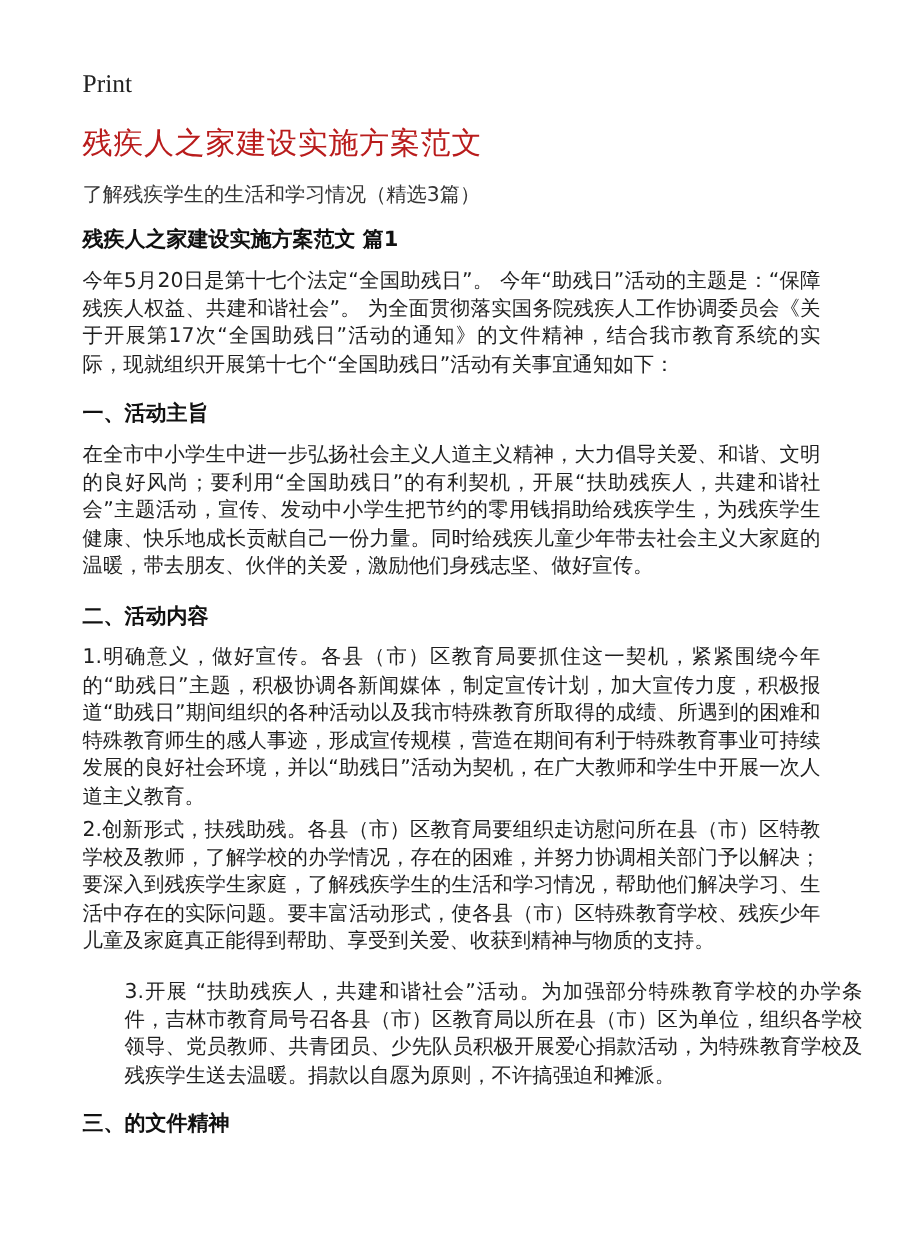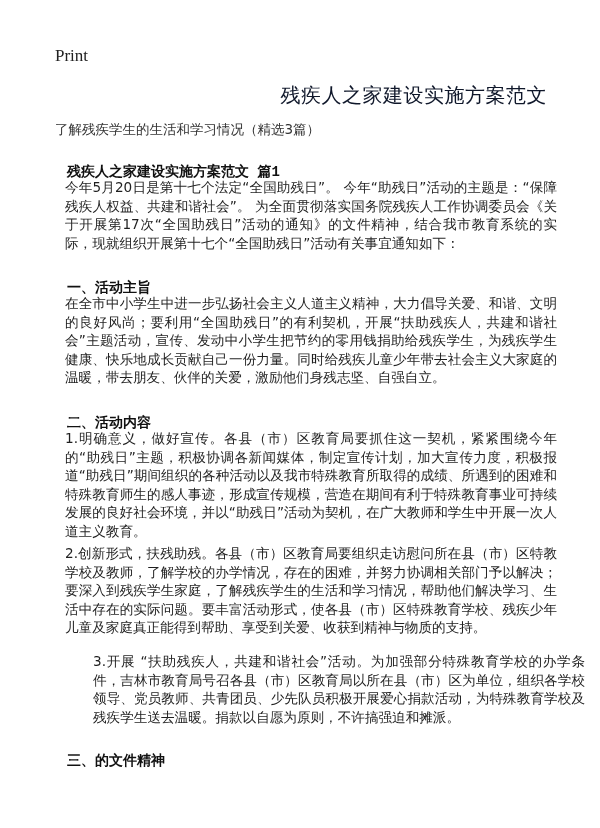--- a/index.html
+++ b/index.html
@@ -27,82 +27,81 @@
       top: 46px;
       font-family: "Liberation Serif", "DejaVu Serif", serif;
       font-size: 17px;
       color: #222;
     }
     .doc-title {
       position: absolute;
       left: 0;
       top: 82px;
       width: 492px;
-      text-align: right;
+      text-align: left;
       font-size: 20px;
       font-weight: normal;
-      color: #0f172a;
+      color: #b91c1c;
       letter-spacing: 0.5px;
       margin: 0;
     }
     .doc-subtitle {
       position: absolute;
       left: 0;
       top: 121px;
       font-size: 13.5px;
       color: #333;
       margin: 0;
     }
     .article-heading {
       position: absolute;
       left: 0;
       top: 151px;
       font-size: 14px;
       font-weight: bold;
       color: #111;
-      margin: 12px;
-      font-family: Liberation Mono, monospace;
+      margin: 0;
     }
     .para {
       position: absolute;
-      left: 10px;
+      left: 0;
       width: 492px;
       font-size: 13.6px;
       line-height: 18.6px;
       color: #1f1f1f;
       margin: 0;
       text-align: justify;
       word-break: break-all;
     }
     .section-heading {
       position: absolute;
       left: 0;
       font-size: 14px;
       font-weight: bold;
       color: #111;
-      margin: 12px;
+      margin: 0;
     }
   </style>
 </head>
 <body>
 
 <div class="page">
   <div class="print-label">Print</div>
 
   <h1 class="doc-title">残疾人之家建设实施方案范文</h1>
 
   <p class="doc-subtitle">了解残疾学生的生活和学习情况（精选3篇）</p>
 
   <h2 class="article-heading">残疾人之家建设实施方案范文 篇1</h2>
 
   <p class="para" style="top:178px;">今年5月20日是第十七个法定“全国助残日”。 今年“助残日”活动的主题是：“保障残疾人权益、共建和谐社会”。 为全面贯彻落实国务院残疾人工作协调委员会《关于开展第17次“全国助残日”活动的通知》的文件精神，结合我市教育系统的实际，现就组织开展第十七个“全国助残日”活动有关事宜通知如下：</p>
 
   <h3 class="section-heading" style="top:267px;">一、活动主旨</h3>
 
-  <p class="para" style="top:294px;">在全市中小学生中进一步弘扬社会主义人道主义精神，大力倡导关爱、和谐、文明的良好风尚；要利用“全国助残日”的有利契机，开展“扶助残疾人，共建和谐社会”主题活动，宣传、发动中小学生把节约的零用钱捐助给残疾学生，为残疾学生健康、快乐地成长贡献自己一份力量。同时给残疾儿童少年带去社会主义大家庭的温暖，带去朋友、伙伴的关爱，激励他们身残志坚、自强自立。</p>
+  <p class="para" style="top:294px;">在全市中小学生中进一步弘扬社会主义人道主义精神，大力倡导关爱、和谐、文明的良好风尚；要利用“全国助残日”的有利契机，开展“扶助残疾人，共建和谐社会”主题活动，宣传、发动中小学生把节约的零用钱捐助给残疾学生，为残疾学生健康、快乐地成长贡献自己一份力量。同时给残疾儿童少年带去社会主义大家庭的温暖，带去朋友、伙伴的关爱，激励他们身残志坚、做好宣传。</p>
 
   <h3 class="section-heading" style="top:402px;">二、活动内容</h3>
 
   <p class="para" style="top:429px;">1.明确意义，做好宣传。各县（市）区教育局要抓住这一契机，紧紧围绕今年的“助残日”主题，积极协调各新闻媒体，制定宣传计划，加大宣传力度，积极报道“助残日”期间组织的各种活动以及我市特殊教育所取得的成绩、所遇到的困难和特殊教育师生的感人事迹，形成宣传规模，营造在期间有利于特殊教育事业可持续发展的良好社会环境，并以“助残日”活动为契机，在广大教师和学生中开展一次人道主义教育。</p>
 
   <p class="para" style="top:544px;">2.创新形式，扶残助残。各县（市）区教育局要组织走访慰问所在县（市）区特教学校及教师，了解学校的办学情况，存在的困难，并努力协调相关部门予以解决；要深入到残疾学生家庭，了解残疾学生的生活和学习情况，帮助他们解决学习、生活中存在的实际问题。要丰富活动形式，使各县（市）区特殊教育学校、残疾少年儿童及家庭真正能得到帮助、享受到关爱、收获到精神与物质的支持。</p>
 
   <p class="para" style="top:652px;margin-left:28px;">3.开展 “扶助残疾人，共建和谐社会”活动。为加强部分特殊教育学校的办学条件，吉林市教育局号召各县（市）区教育局以所在县（市）区为单位，组织各学校领导、党员教师、共青团员、少先队员积极开展爱心捐款活动，为特殊教育学校及残疾学生送去温暖。捐款以自愿为原则，不许搞强迫和摊派。</p>
 
   <h3 class="section-heading" style="top:740px;">三、的文件精神</h3>

